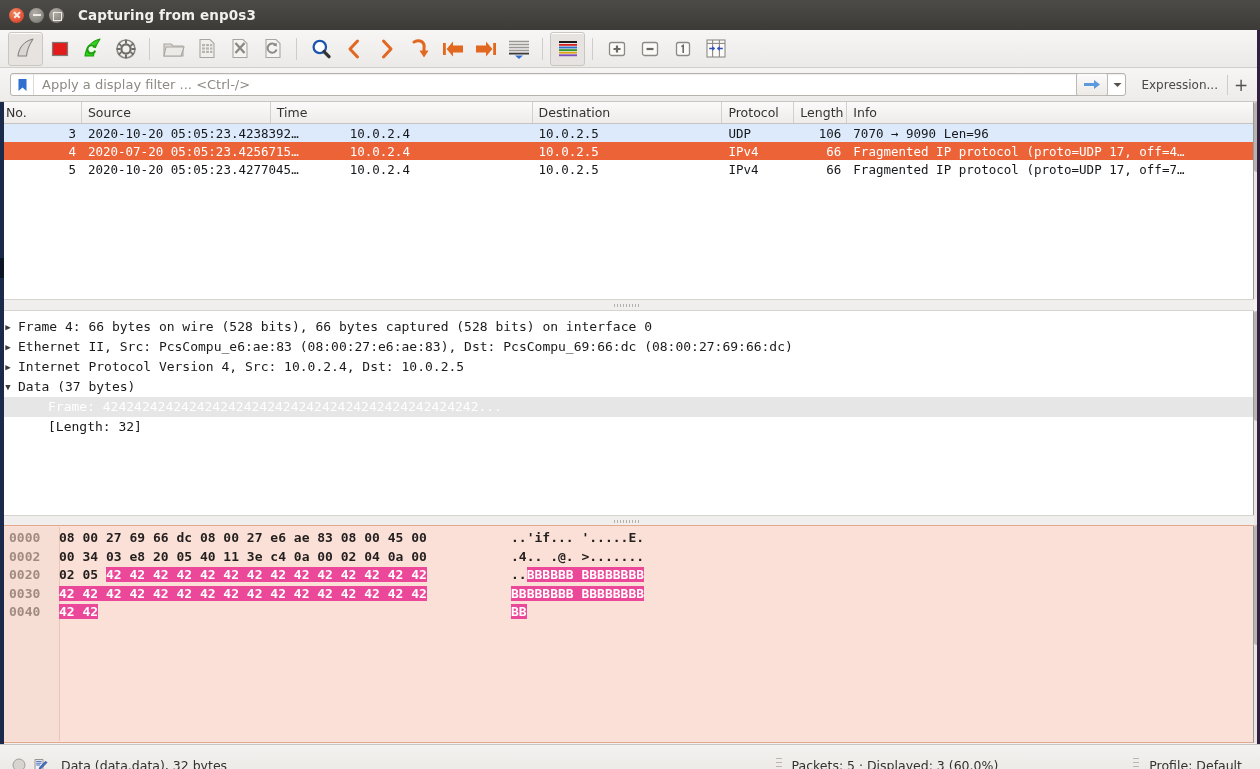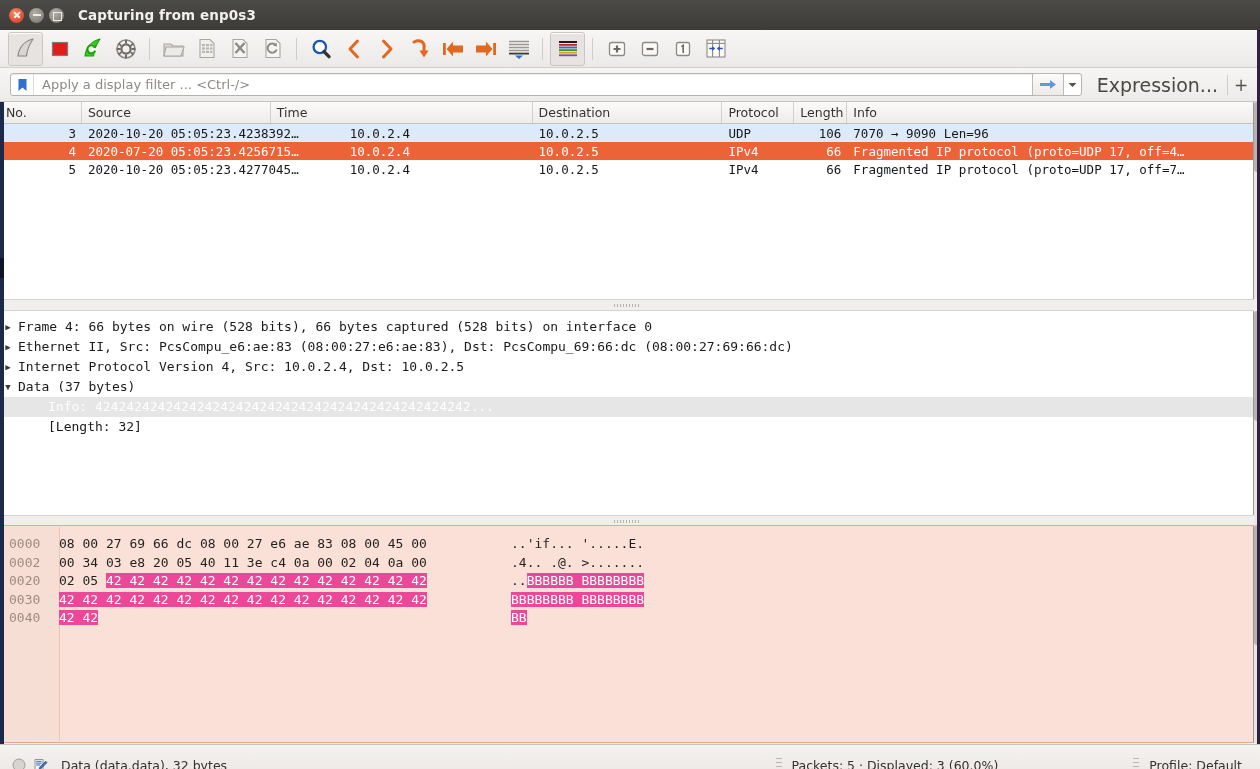--- a/index.html
+++ b/index.html
@@ -62,21 +62,21 @@
   .bm{width:22px;display:flex;align-items:center;justify-content:center;border-right:1px solid #ddd9d5;height:100%;}
   .fplaceholder{
     flex:1;padding-left:8px;color:#8d8a86;font-size:13px;
     overflow:hidden;white-space:nowrap;
   }
   .fapply{
     width:30px;height:21px;margin-right:1px;display:flex;align-items:center;justify-content:center;
     background:linear-gradient(#fcfbfb,#edeae7);border:1px solid #bdb9b5;border-radius:2px;
   }
   .fdrop{width:16px;display:flex;align-items:center;justify-content:center;}
-  .expr{padding:0 9px 0 11px;font-size:19px;color:#4a4844;white-space:nowrap;}
+  .expr{padding:0 9px 0 11px;font-size:12px;color:#4a4844;white-space:nowrap;}
   .vsep{width:1px;height:20px;background:#cfccc8;}
   .plusb{width:26px;text-align:center;font-size:17px;color:#55524e;}
 
   
   .plist{
     position:absolute;left:0;top:102px;width:1254px;height:197px;
     background:#fff;border-right:1px solid #9a9a9a;box-sizing:border-box;
   }
   .colhead{
     display:flex;height:22px;background:linear-gradient(#fbfafa,#eeecea);
@@ -451,35 +451,35 @@
     <div class="drow">
       <span class="tri">▶</span>
       <span class="dtxt">Internet Protocol Version 4, Src: 10.0.2.4, Dst: 10.0.2.5</span>
     </div>
     <div class="drow">
       <span class="tri">▼</span>
       <span class="dtxt">Data (37 bytes)</span>
     </div>
     <div class="drow hl">
       <span class="tri"></span>
-      <span class="dtxt" style="padding-left:32px">Info: 424242424242424242424242424242424242424242424242...</span>
+      <span class="dtxt" style="padding-left:32px">Frame: 424242424242424242424242424242424242424242424242...</span>
     </div>
     <div class="drow">
       <span class="tri"></span>
       <span class="dtxt" style="padding-left:32px">[Length: 32]</span>
     </div>
   </div>
 
   <div class="splitter" style="top:515px">
     <div class="grip"></div>
   </div>
 
   <div class="bytes">
     <div class="bgutter"></div>
-    <div style="position:relative;padding-top:9px;">
+    <div style="position:relative;padding-top:3px;font-weight:bold;">
 
       <div class="brow">
         <span class="off">0000</span>
         <span class="hexcol"><span>08 00 27 69 66 dc 08 00  27 e6 ae 83 08 00 45 00</span></span>
         <span class="asccol"><span>..'if... '.....E.</span></span>
       </div>
 
       <div class="brow">
         <span class="off">0002</span>
         <span class="hexcol"><span>00 34 03 e8 20 05 40 11  3e c4 0a 00 02 04 0a 00</span></span>

